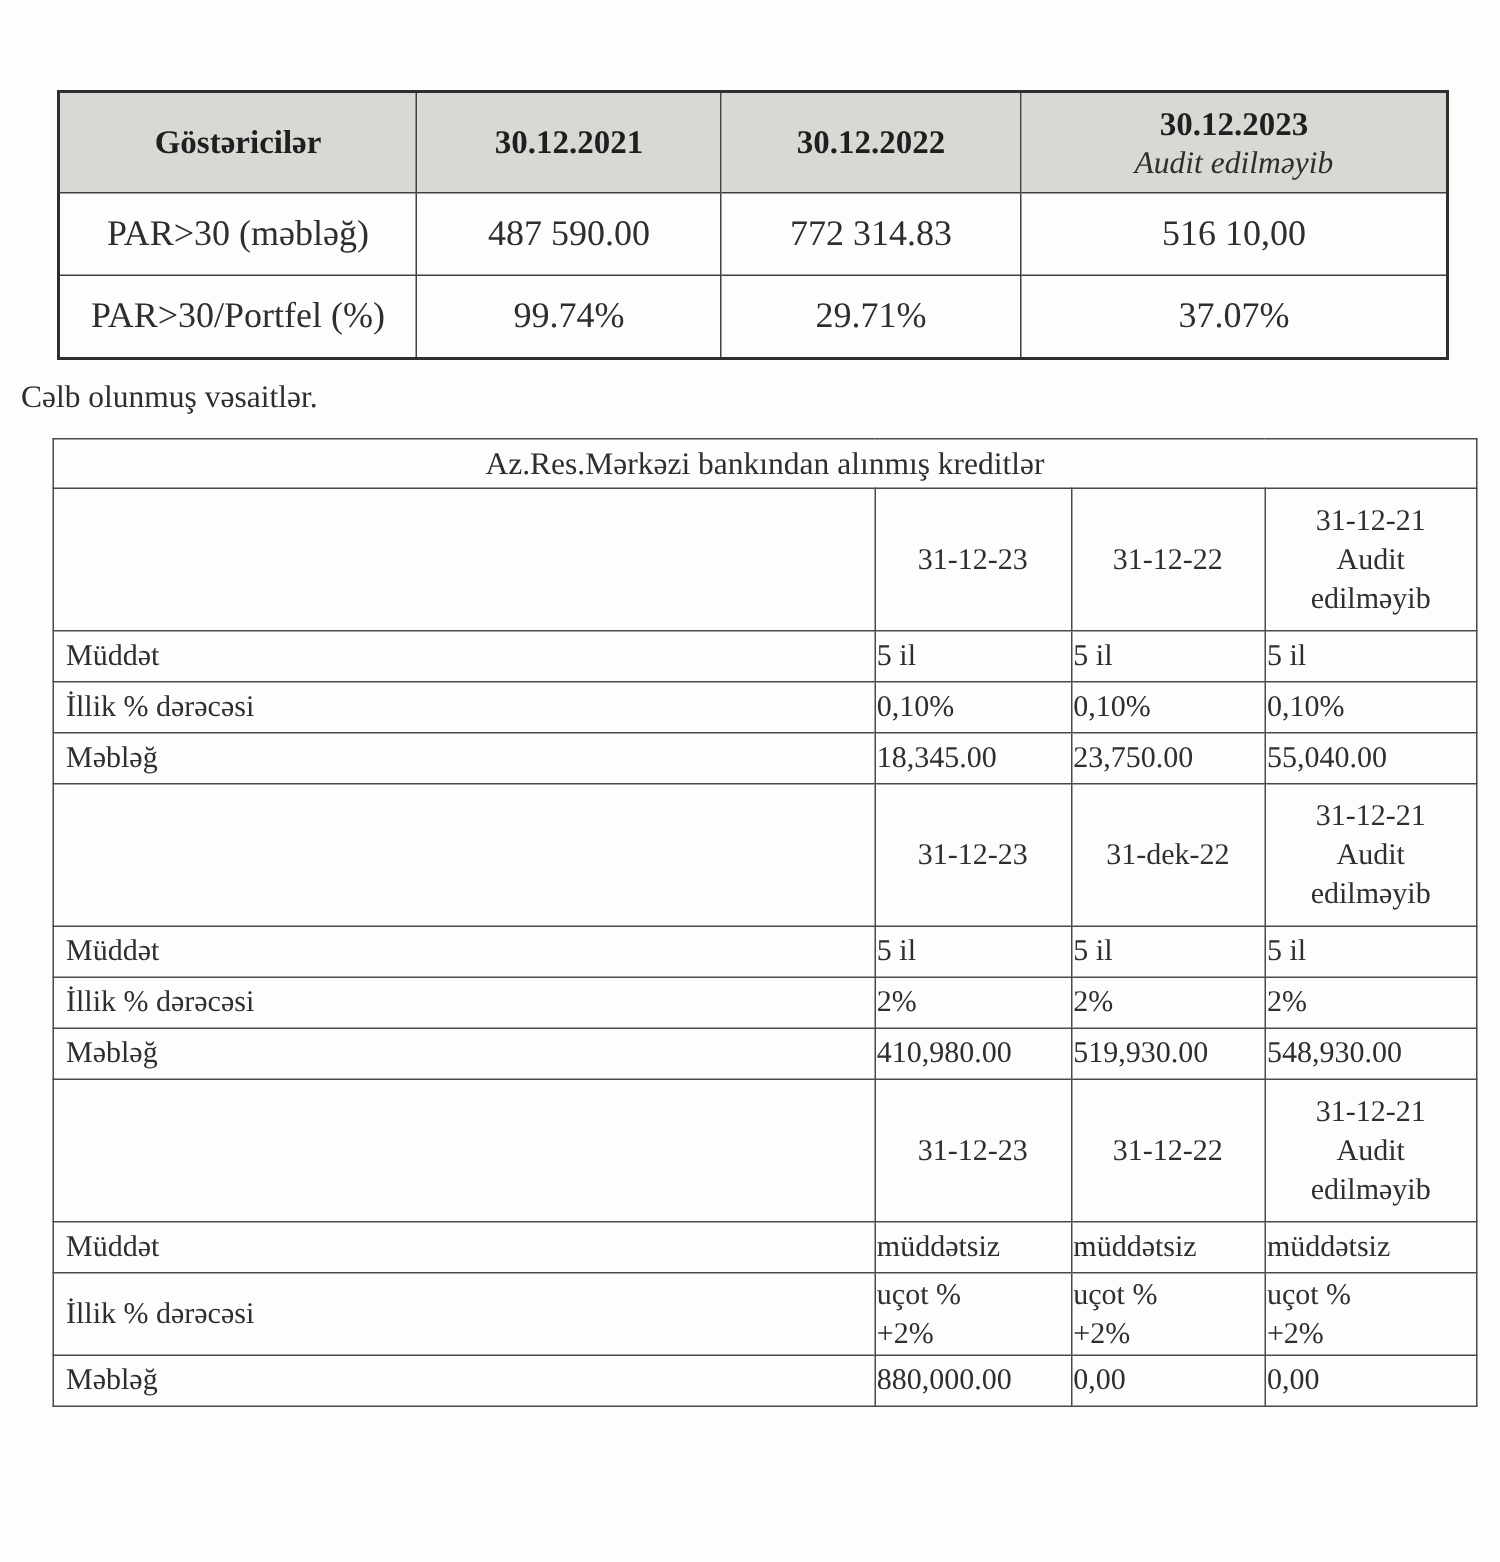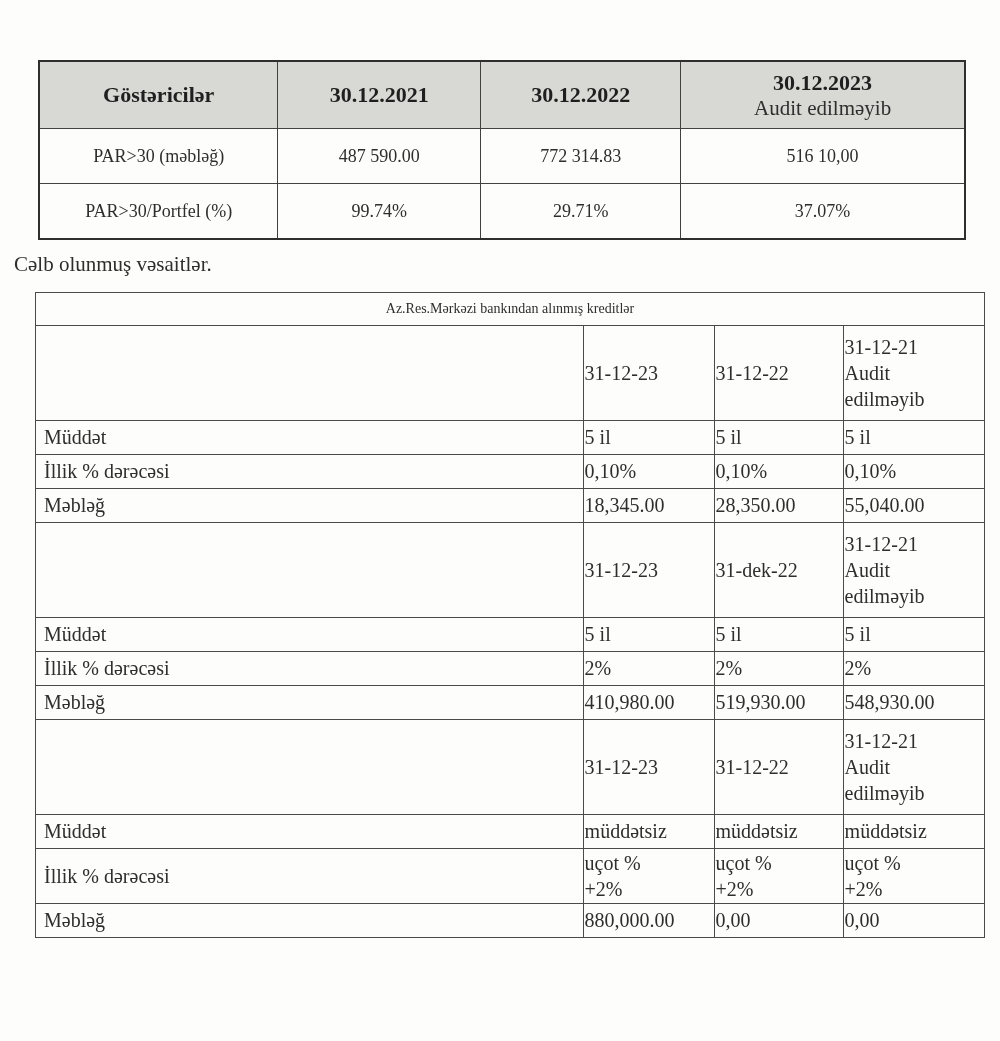--- a/index.html
+++ b/index.html
@@ -37,23 +37,24 @@
     font-weight: bold;
     font-size: 22px;
     height: 64px;
     color: #1f1f1f;
   }
   .par-head .note {
     display: block;
     font-weight: normal;
     font-size: 21px;
     color: #2e2e2e;
+    font-style: italic;
   }
   .par-body td {
-    font-size: 18px;
+    font-size: 24px;
     height: 52px;
   }
 
   
   .heading {
     position: absolute;
     left: 14px;
     top: 252px;
     font-size: 21px;
     color: #2e2e2e;
@@ -67,25 +68,25 @@
     width: 950px;
     font-size: 20px;
   }
   .credits td {
     border: 1px solid #4a4a4a;
     vertical-align: middle;
   }
   .credits .title-cell {
     text-align: center;
     height: 30px;
-    font-size: 14px;
+    font-size: 21px;
   }
   .credits .head-row td {
     height: 92px;
-    text-align: left;
+    text-align: center;
   }
   .credits .data-row td { height: 31px; }
   .credits .label {
     text-align: left;
     padding-left: 8px;
   }
   .credits .val { text-align: left; }
   .preline { white-space: pre-line; line-height: 1.3; }
 </style>
 </head>
@@ -155,21 +156,21 @@
       </tr>
       <tr class="data-row">
         <td class="label">İllik % dərəcəsi</td>
         <td class="val">0,10%</td>
         <td class="val">0,10%</td>
         <td class="val">0,10%</td>
       </tr>
       <tr class="data-row">
         <td class="label">Məbləğ</td>
         <td class="val">18,345.00</td>
-        <td class="val">28,350.00</td>
+        <td class="val">23,750.00</td>
         <td class="val">55,040.00</td>
       </tr>
 
       <tr class="head-row">
         <td class="label"></td>
         <td class="val preline">31-12-23</td>
         <td class="val preline">31-dek-22</td>
         <td class="val preline">31-12-21
 Audit
 edilməyib</td>

